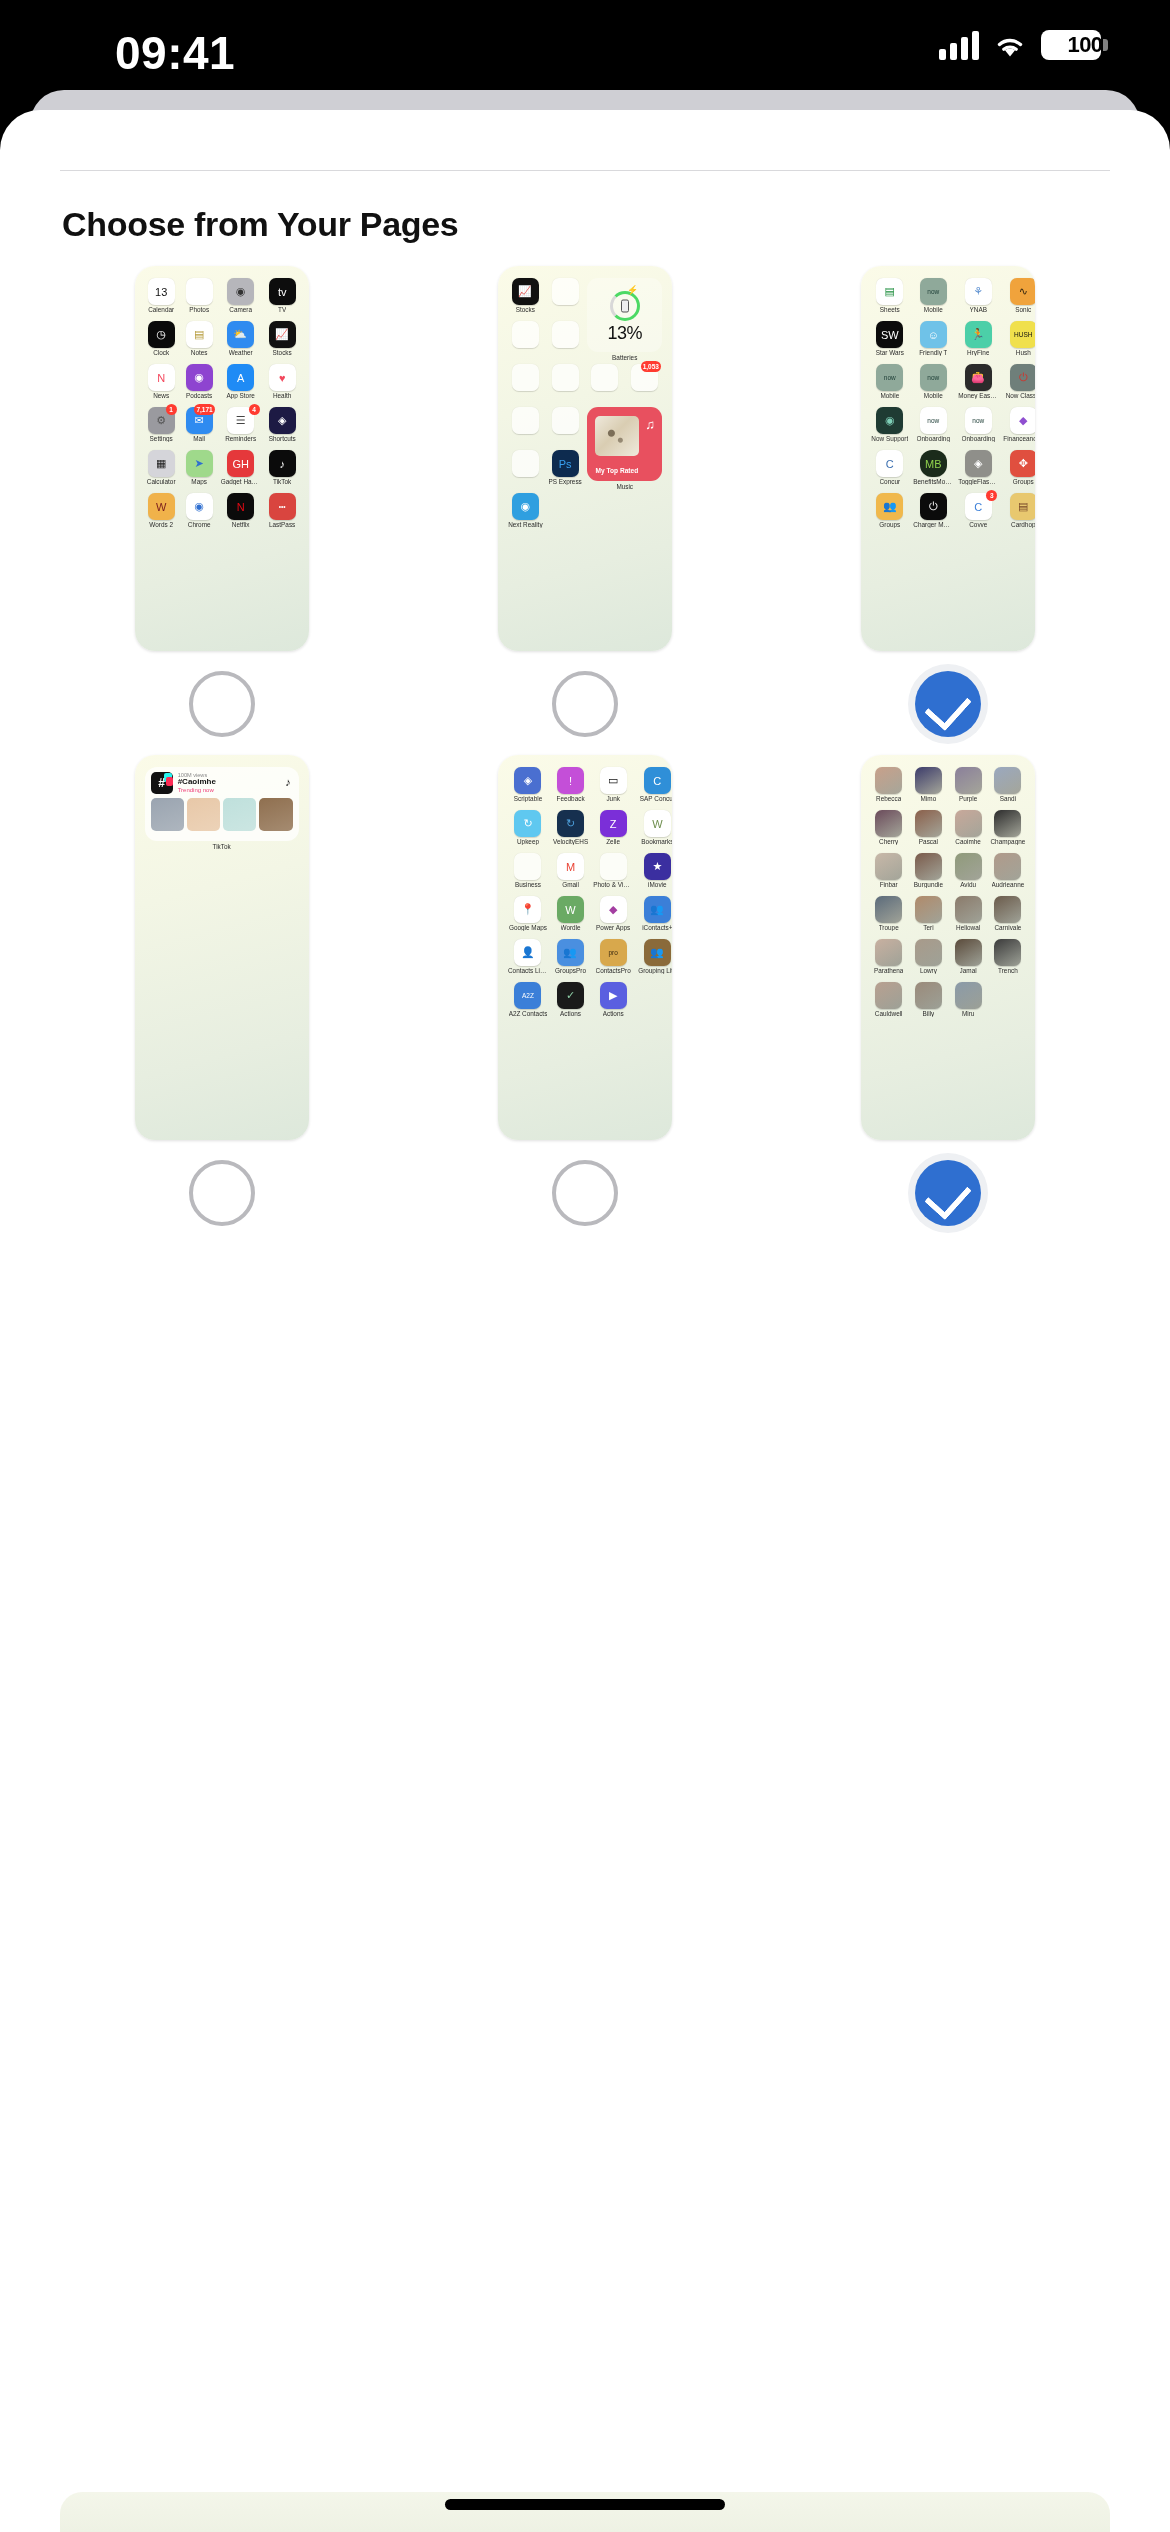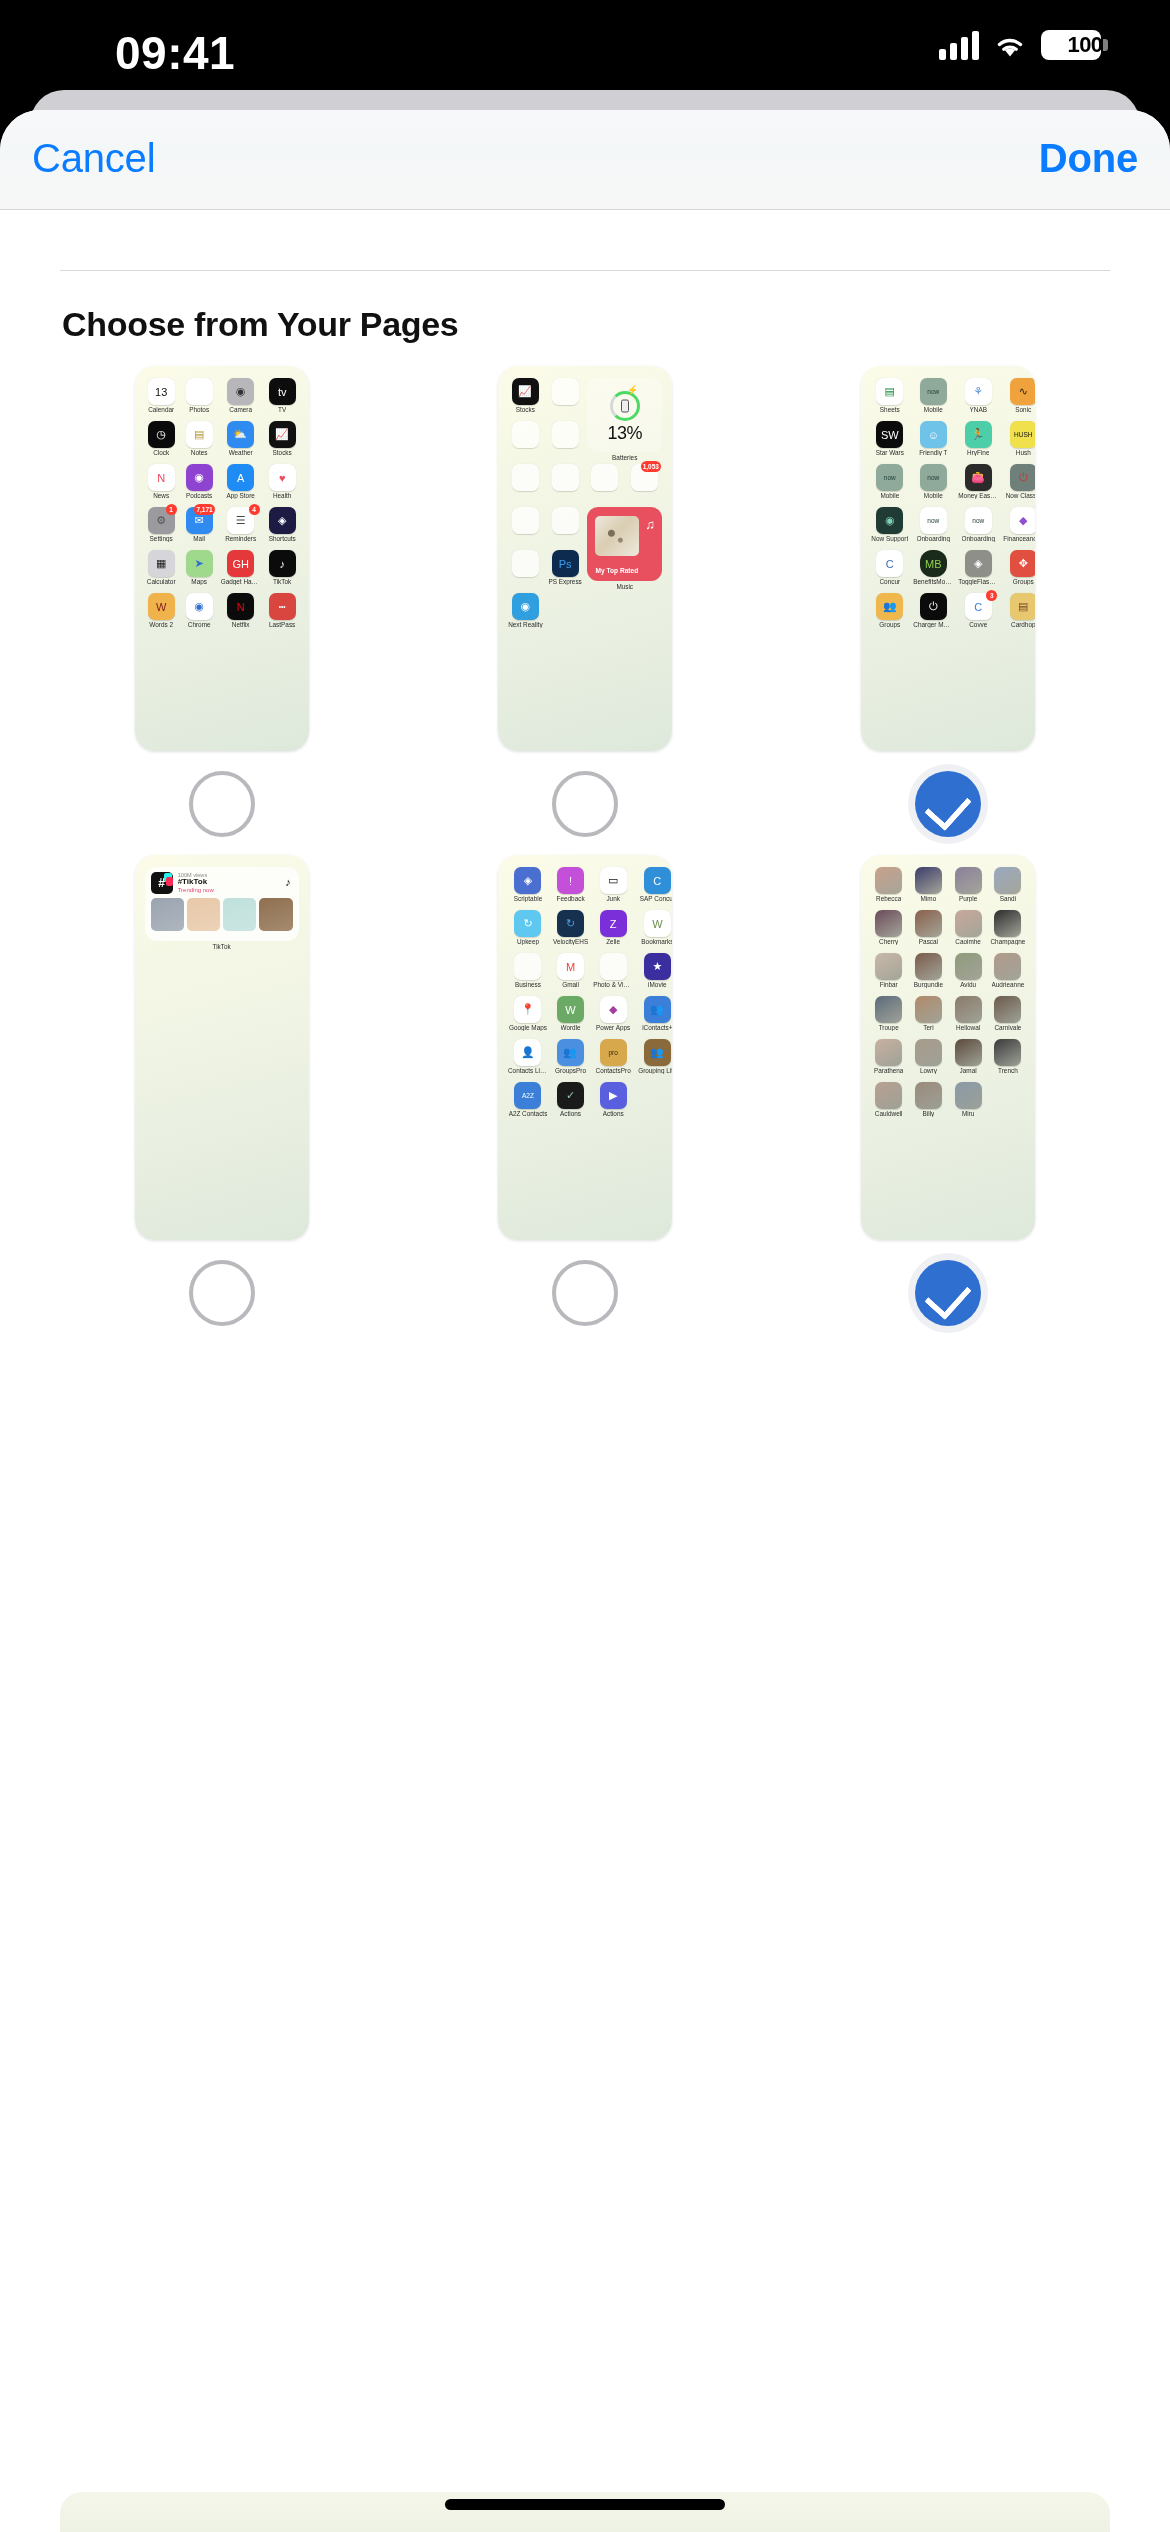--- a/index.html
+++ b/index.html
@@ -149,24 +149,20 @@
         <div class="batt-body">100</div>
         <div class="batt-cap"></div>
       </div>
     </div>
   </div>
 
   <div class="sheet-behind"></div>
 
   <div class="sheet">
 
-    <div class="navbar">
-      <div class="nav-btn nav-cancel">Cancel</div>
-      <div class="nav-btn nav-done">Done</div>
-    </div>
 
 
     <div class="divider"></div>
 
     <div class="section-head">Choose from Your Pages</div>
 
     <div class="pages" id="pages-grid">
         <div class="page-cell">
           <div class="thumb">
             <div class="grid4">
@@ -559,21 +555,21 @@
           <div class="thumb">
             <div class="grid4">
               <div class="app tiktok-widget">
                 <div class="tt-box">
                   <div class="tt-top">
                     <div class="tt-logo">
                       <span>#</span>
                     </div>
                     <div class="tt-meta">
                       <div class="tt-views">100M views</div>
-                      <div class="tt-tag">#TikTok</div>
+                      <div class="tt-tag">#Caoimhe</div>
                       <div class="tt-trend">Trending now</div>
                     </div>
                     <div class="tt-note">♪</div>
                   </div>
                   <div class="tt-thumbs">
                     <i style="background: linear-gradient(160deg, rgb(154, 164, 176), rgba(154, 164, 176, 0.8));"></i>
                     <i style="background: linear-gradient(160deg, rgb(232, 200, 168), rgba(232, 200, 168, 0.8));"></i>
                     <i style="background: linear-gradient(160deg, rgb(191, 224, 220), rgba(191, 224, 220, 0.8));"></i>
                     <i style="background: linear-gradient(160deg, rgb(143, 111, 79), rgba(143, 111, 79, 0.8));"></i>
                   </div>

